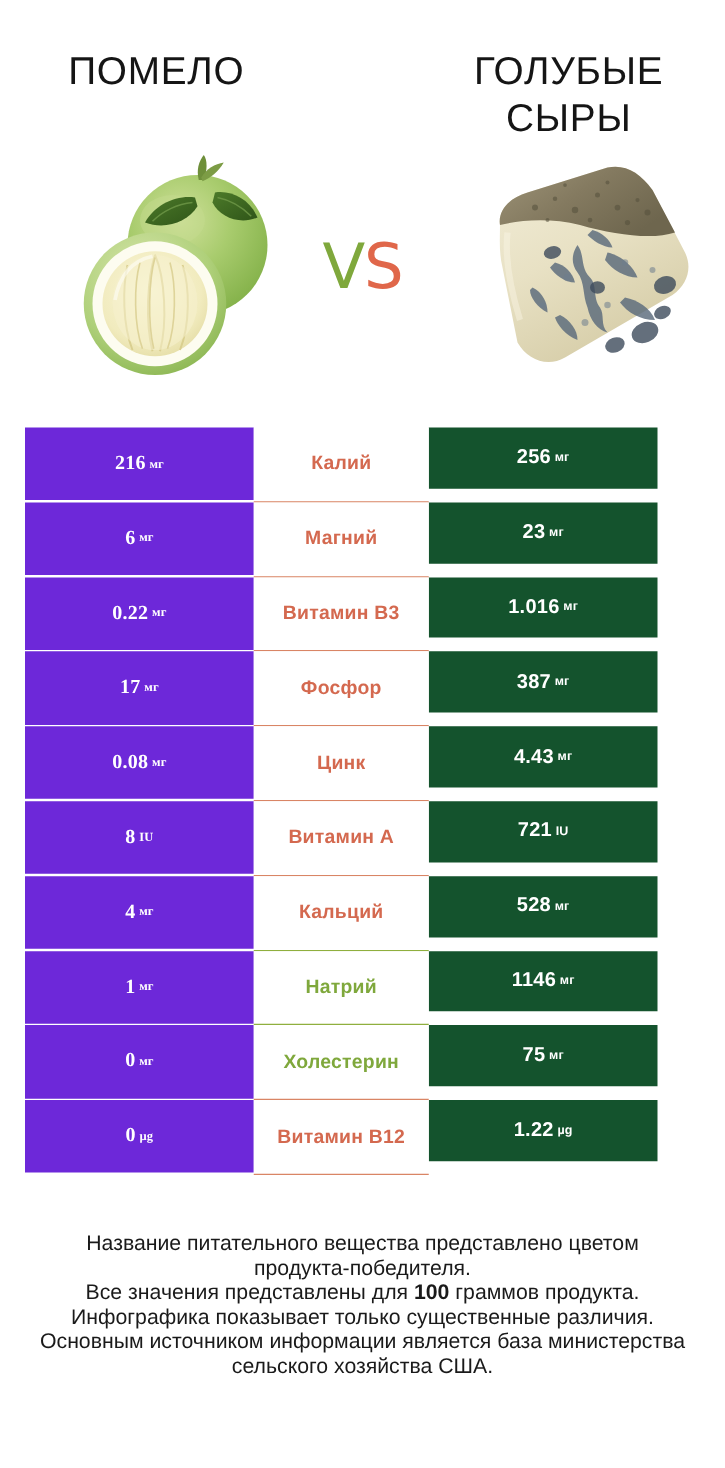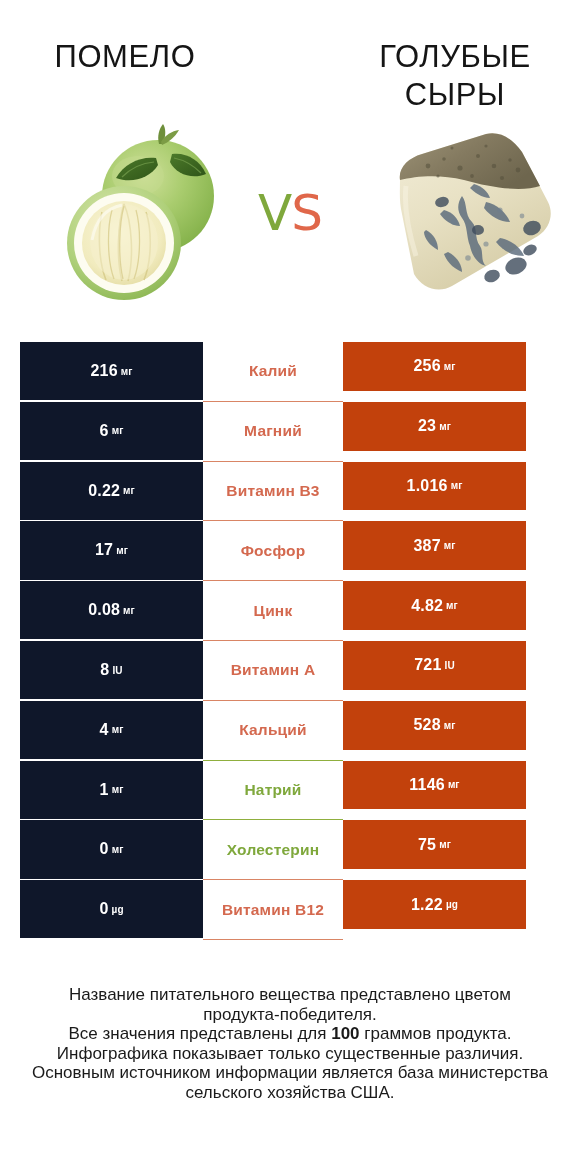--- a/index.html
+++ b/index.html
@@ -78,22 +78,22 @@
     justify-content: center;
     box-sizing: border-box;
   }
   .cell-left, .cell-right {
     width: 183px;
     color: #ffffff;
     font-size: 16px;
     font-weight: bold;
     letter-spacing: 0.2px;
   }
-  .cell-left  { background: #0f172a; margin-bottom: 1.6px; }
-  .cell-right { background: #c2410c; margin-bottom: 11px; }
+  .cell-left  { background: #6d28d9; margin-bottom: 1.6px; font-family: Liberation Serif, serif; }
+  .cell-right { background: #14532d; margin-bottom: 11px; }
   .cell-mid {
     width: 140px;
     background: #ffffff;
     font-size: 15.5px;
     font-weight: bold;
     letter-spacing: 0.2px;
     border-bottom: 1.4px solid #E2694A;
     position: relative;
   }
   .row.win-left  .cell-mid { color: #7FA83C; }
@@ -315,21 +315,21 @@
     </div>
     <div class="row win-right sep-right">
       <div class="cell cell-left">
         <span>0.08</span>
         <span class="unit">мг</span>
       </div>
       <div class="cell cell-mid">
         <span>Цинк</span>
       </div>
       <div class="cell cell-right">
-        <span>4.82</span>
+        <span>4.43</span>
         <span class="unit">мг</span>
       </div>
     </div>
     <div class="row win-right sep-right">
       <div class="cell cell-left">
         <span>8</span>
         <span class="unit">IU</span>
       </div>
       <div class="cell cell-mid">
         <span>Витамин A</span>

